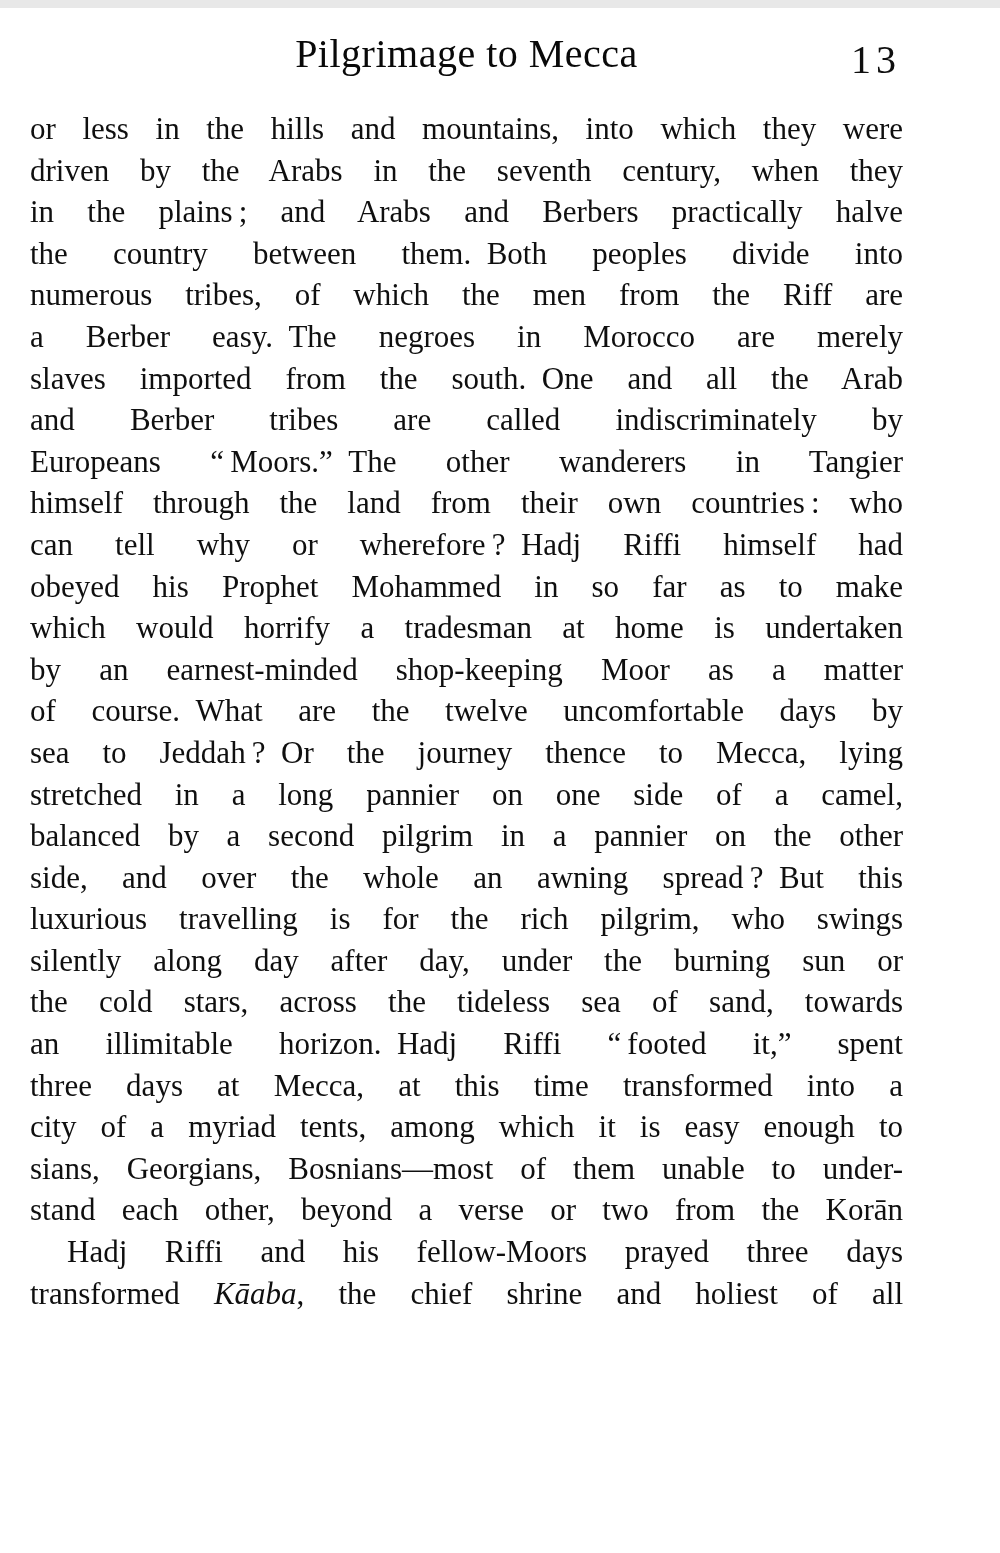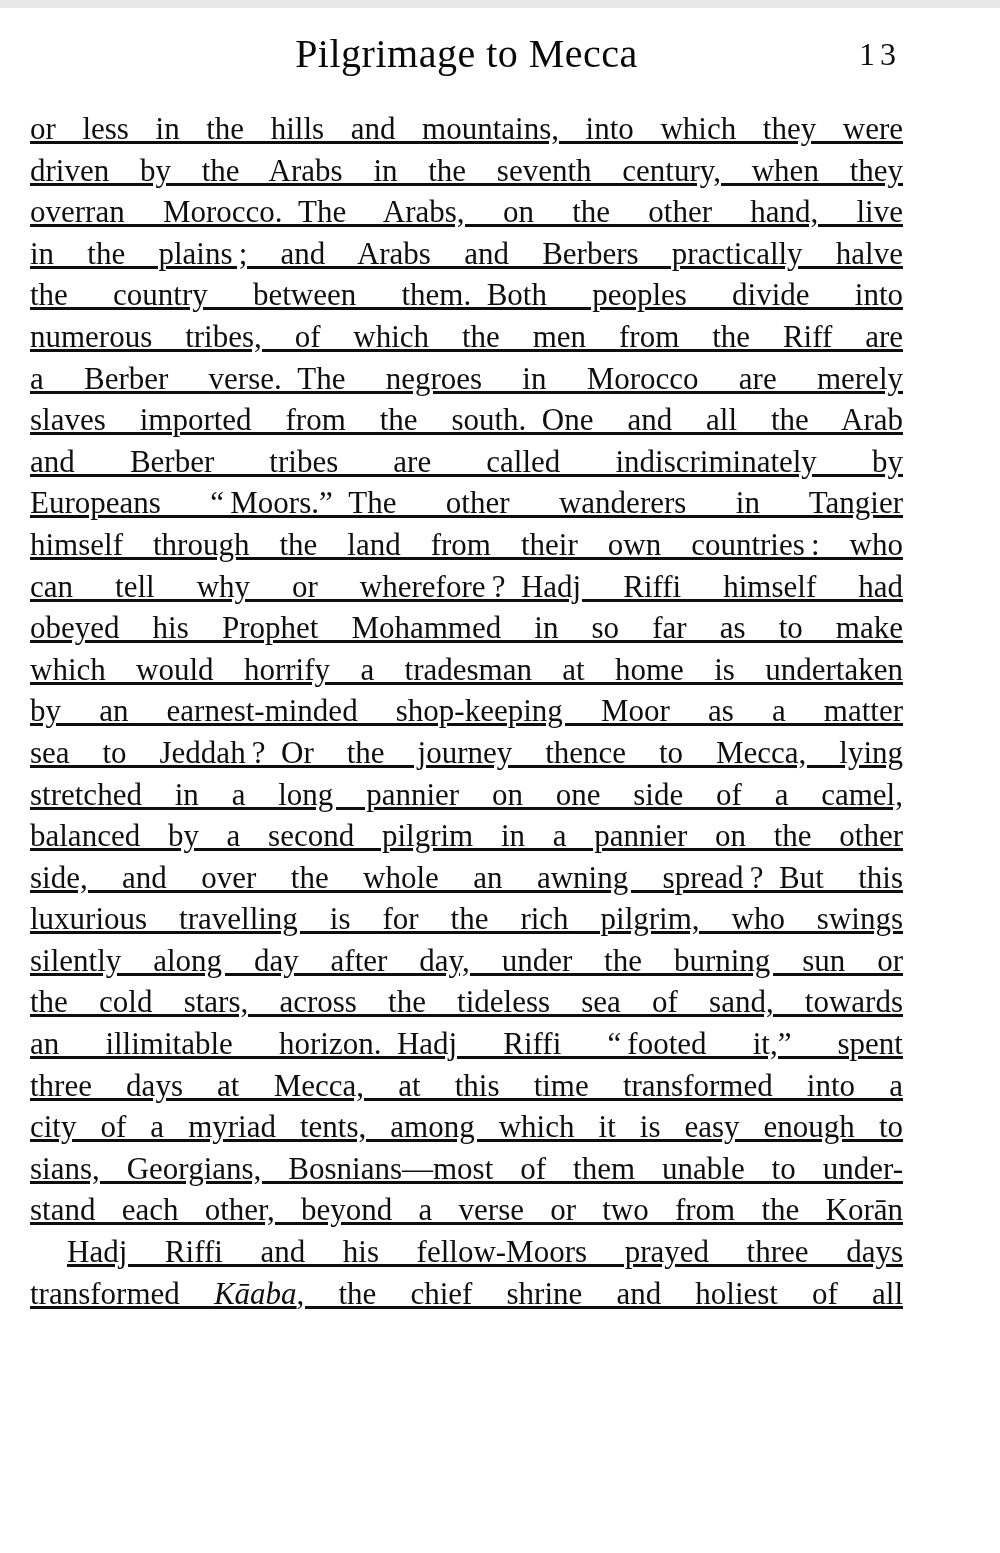--- a/index.html
+++ b/index.html
@@ -23,27 +23,26 @@
     font-size: 40px;
     font-weight: 400;
     letter-spacing: 0.5px;
     line-height: 52px;
     color: #090909;
   }
   .page-num {
     position: absolute;
     right: 2px;
     top: 8px;
-    font-size: 32px;
+    font-size: 40px;
     letter-spacing: 5px;
     color: #0e0e0e;
   }
   .body-text {
     margin: 28px 97px 0 30px;
-    text-decoration: underline;
   }
   .line {
     font-size: 31px;
     line-height: 41.6px;
     text-align: justify;
     text-align-last: justify;
     text-justify: inter-word;
     white-space: normal;
     color: #0f0f0f;
   }
@@ -55,33 +54,33 @@
 <body>
 
 <div class="page">
   <div class="header">
     <div class="title">Pilgrimage to Mecca</div>
     <div class="page-num">13</div>
   </div>
   <div class="body-text">
       <div class="line"><span>or less in the hills and mountains, into which they were</span></div>
       <div class="line"><span>driven by the Arabs in the seventh century, when they</span></div>
-      <div class="line"><span>overran Morocco. The Arabs, on the other hand, live</span></div>
       <div class="line"><span>in the plains ; and Arabs and Berbers practically halve</span></div>
       <div class="line"><span>the country between them. Both peoples divide into</span></div>
       <div class="line"><span>numerous tribes, of which the men from the Riff are</span></div>
-      <div class="line"><span>a Berber verse. The negroes in Morocco are merely</span></div>
+      <div class="line"><span>a Berber easy. The negroes in Morocco are merely</span></div>
       <div class="line"><span>slaves imported from the south. One and all the Arab</span></div>
       <div class="line"><span>and Berber tribes are called indiscriminately by</span></div>
       <div class="line"><span>Europeans “ Moors.” The other wanderers in Tangier</span></div>
       <div class="line"><span>himself through the land from their own countries : who</span></div>
       <div class="line"><span>can tell why or wherefore ? Hadj Riffi himself had</span></div>
       <div class="line"><span>obeyed his Prophet Mohammed in so far as to make</span></div>
       <div class="line"><span>which would horrify a tradesman at home is undertaken</span></div>
       <div class="line"><span>by an earnest-minded shop-keeping Moor as a matter</span></div>
+      <div class="line"><span>of course. What are the twelve uncomfortable days by</span></div>
       <div class="line"><span>sea to Jeddah ? Or the journey thence to Mecca, lying</span></div>
       <div class="line"><span>stretched in a long pannier on one side of a camel,</span></div>
       <div class="line"><span>balanced by a second pilgrim in a pannier on the other</span></div>
       <div class="line"><span>side, and over the whole an awning spread ? But this</span></div>
       <div class="line"><span>luxurious travelling is for the rich pilgrim, who swings</span></div>
       <div class="line"><span>silently along day after day, under the burning sun or</span></div>
       <div class="line"><span>the cold stars, across the tideless sea of sand, towards</span></div>
       <div class="line"><span>an illimitable horizon. Hadj Riffi “ footed it,” spent</span></div>
       <div class="line"><span>three days at Mecca, at this time transformed into a</span></div>
       <div class="line"><span>city of a myriad tents, among which it is easy enough to</span></div>

